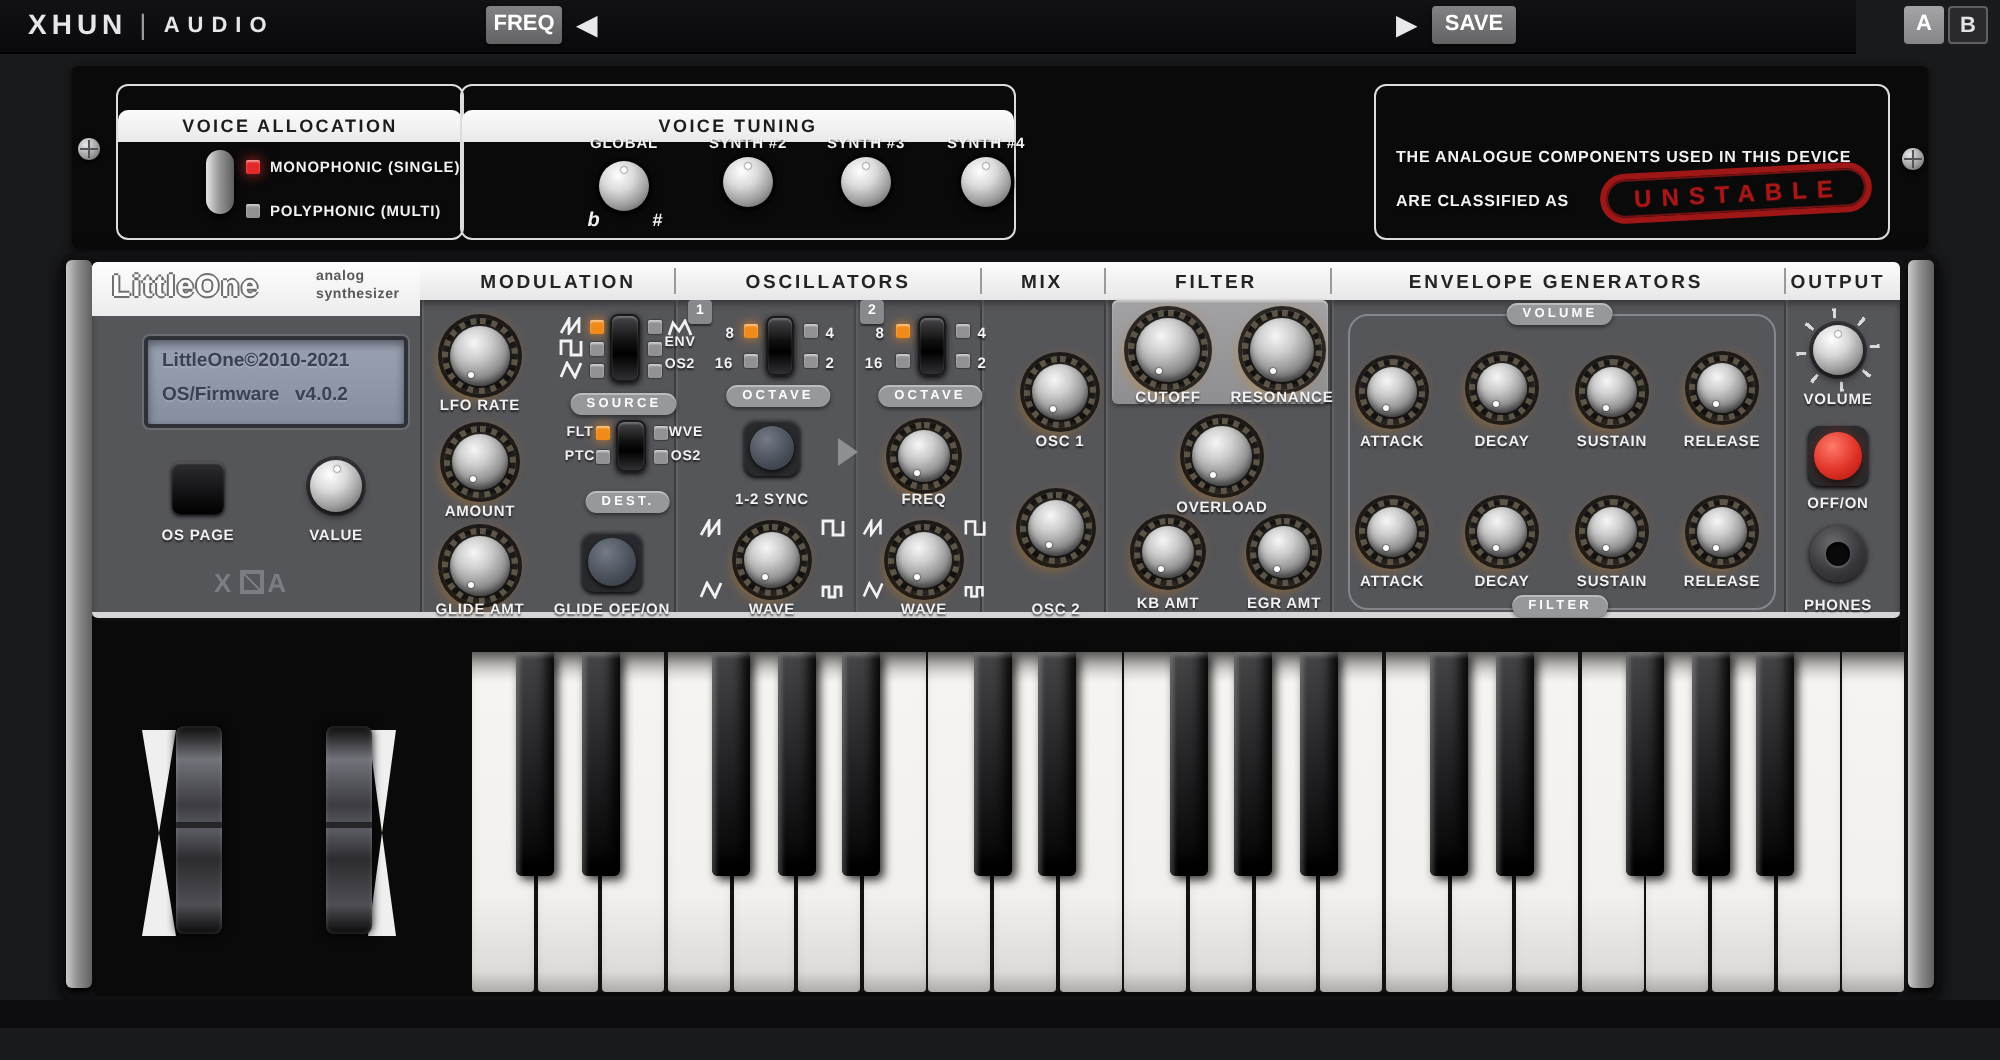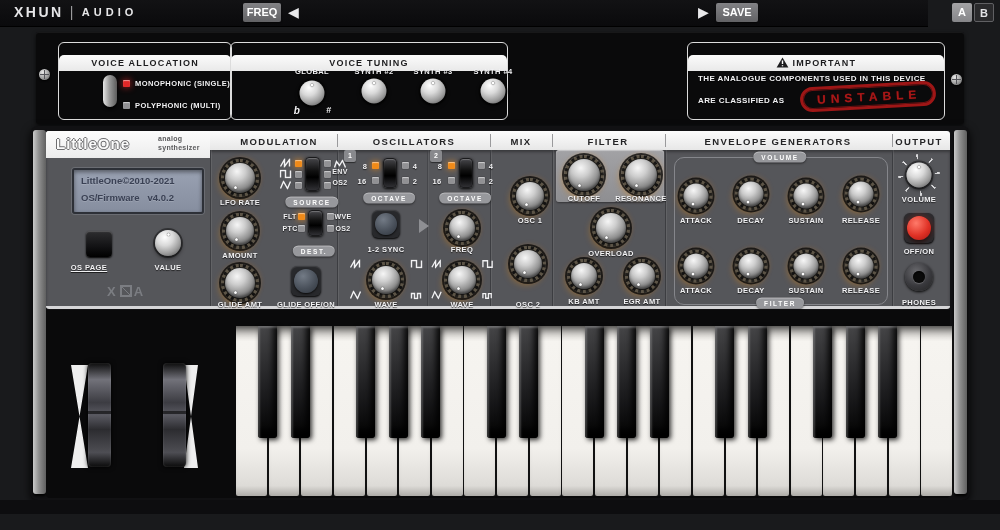--- a/index.html
+++ b/index.html
@@ -167,28 +167,20 @@
     <div class="lbl" style="left:262px;top:24px;">SYNTH #4</div>
     <div class="ctr silver" style="left:81px;top:50px;width:25px;height:25px;"></div>
     <div class="ctr silver" style="left:143px;top:48px;width:25px;height:25px;"></div>
     <div class="ctr silver" style="left:202px;top:48px;width:25px;height:25px;"></div>
     <div class="ctr silver" style="left:262px;top:48px;width:25px;height:25px;"></div>
     <div class="lbl" style="left:66px;top:62px;font-size:10px;font-style:italic;">b</div>
     <div class="lbl" style="left:98px;top:62px;font-size:9px;">#</div>
   </div>
 
   <div class="ubox" style="left:651px;top:10px;width:256px;height:76px;">
-    <div class="uhead dtxt">
-      <svg class="wv" style="position:static;vertical-align:-2px;transform:none;" width="13" height="11" viewBox="0 0 13 11">
-          <path d="M6.5 0.5 L12.4 10.4 L0.6 10.4 Z" style="fill:#1c1c1e;stroke:none;"></path>
-          <path d="M6.5 3.4 L6.5 7" style="stroke:#fff;stroke-width:1.4;"></path>
-          <path d="M6.5 8.2 L6.5 9.3" style="stroke:#fff;stroke-width:1.4;"></path>
-        </svg>
-      <span>IMPORTANT</span>
-    </div>
     <div class="lbl" style="transform:none;left:10px;top:31px;font-size:8px;">THE ANALOGUE COMPONENTS USED IN THIS DEVICE</div>
     <div class="lbl" style="transform:none;left:10px;top:53px;font-size:8px;">ARE CLASSIFIED AS</div>
     <div class="stamp" style="left:112px;top:41px;">UNSTABLE</div>
   </div>
 </div>
 
 <div id="synth">
   <div class="sidecap" style="left:3px;"></div>
   <div class="sidecap" style="left:924px;"></div>
 </div>
@@ -220,21 +212,21 @@
 <div id="logobox">
   <div id="logoname">LittleOne</div>
   <div class="logosub" style="top:4px;">analog</div>
   <div class="logosub" style="top:13px;">synthesizer</div>
 </div>
 <div id="lcd">
   <div class="lcdline" style="top:5px;">LittleOne©2010-2021</div>
   <div class="lcdline" style="top:22px;">OS/Firmware   v4.0.2</div>
 </div>
 <div id="ospage"></div>
-<div class="lbl" style="left:89px;top:263px;text-decoration:underline;">OS PAGE</div>
+<div class="lbl" style="left:99px;top:263px;">OS PAGE</div>
 <div class="ctr silver" style="left:168px;top:243px;width:26px;height:26px;"></div>
 <div class="lbl" style="left:168px;top:263px;">VALUE</div>
 <div class="mono" style="left:107px;top:284px;"><span>X</span><span class="mbox"></span><span>A</span></div>
 
 <div class="moog" style="left:240px;top:178px;width:38px;height:38px;"></div>
 <div class="lbl" style="left:240px;top:198px;">LFO RATE</div>
 
 <svg class="wv" style="left:286px;top:163px;" width="13" height="9" viewBox="0 0 13 9">
     <path d="M1 8 L5 1 L5 8 L10 1 L10 8"></path>
   </svg>

